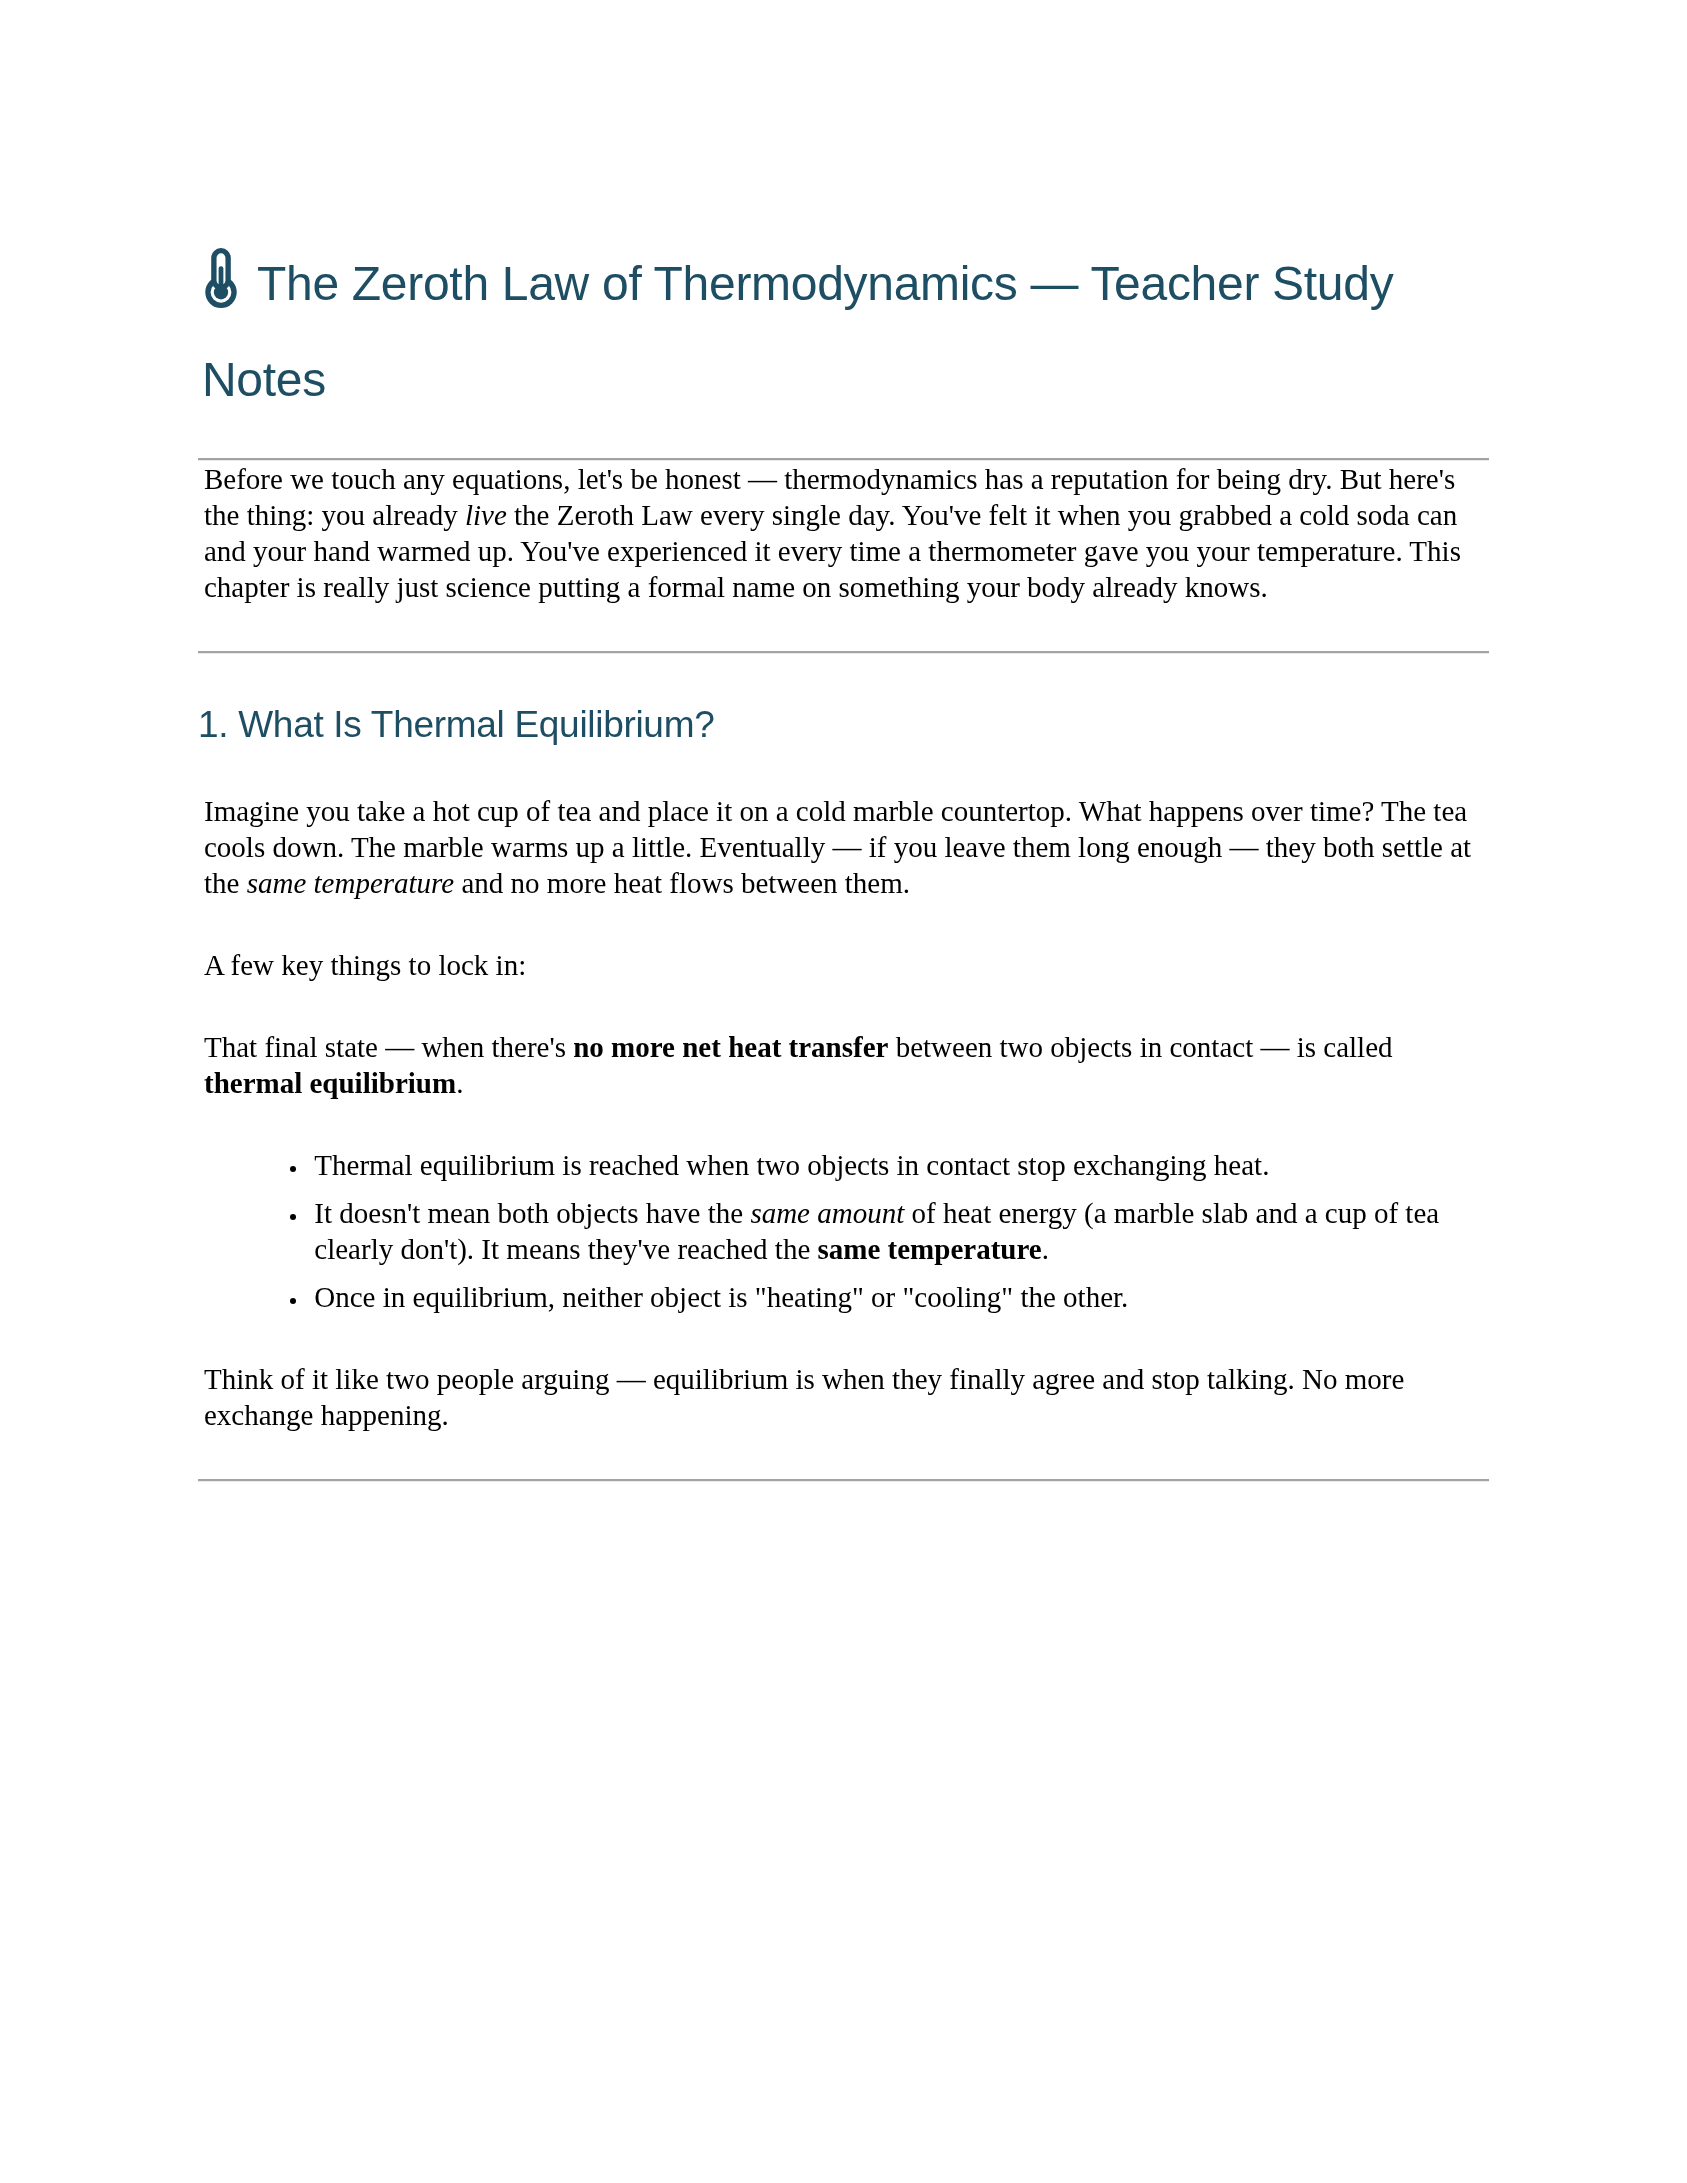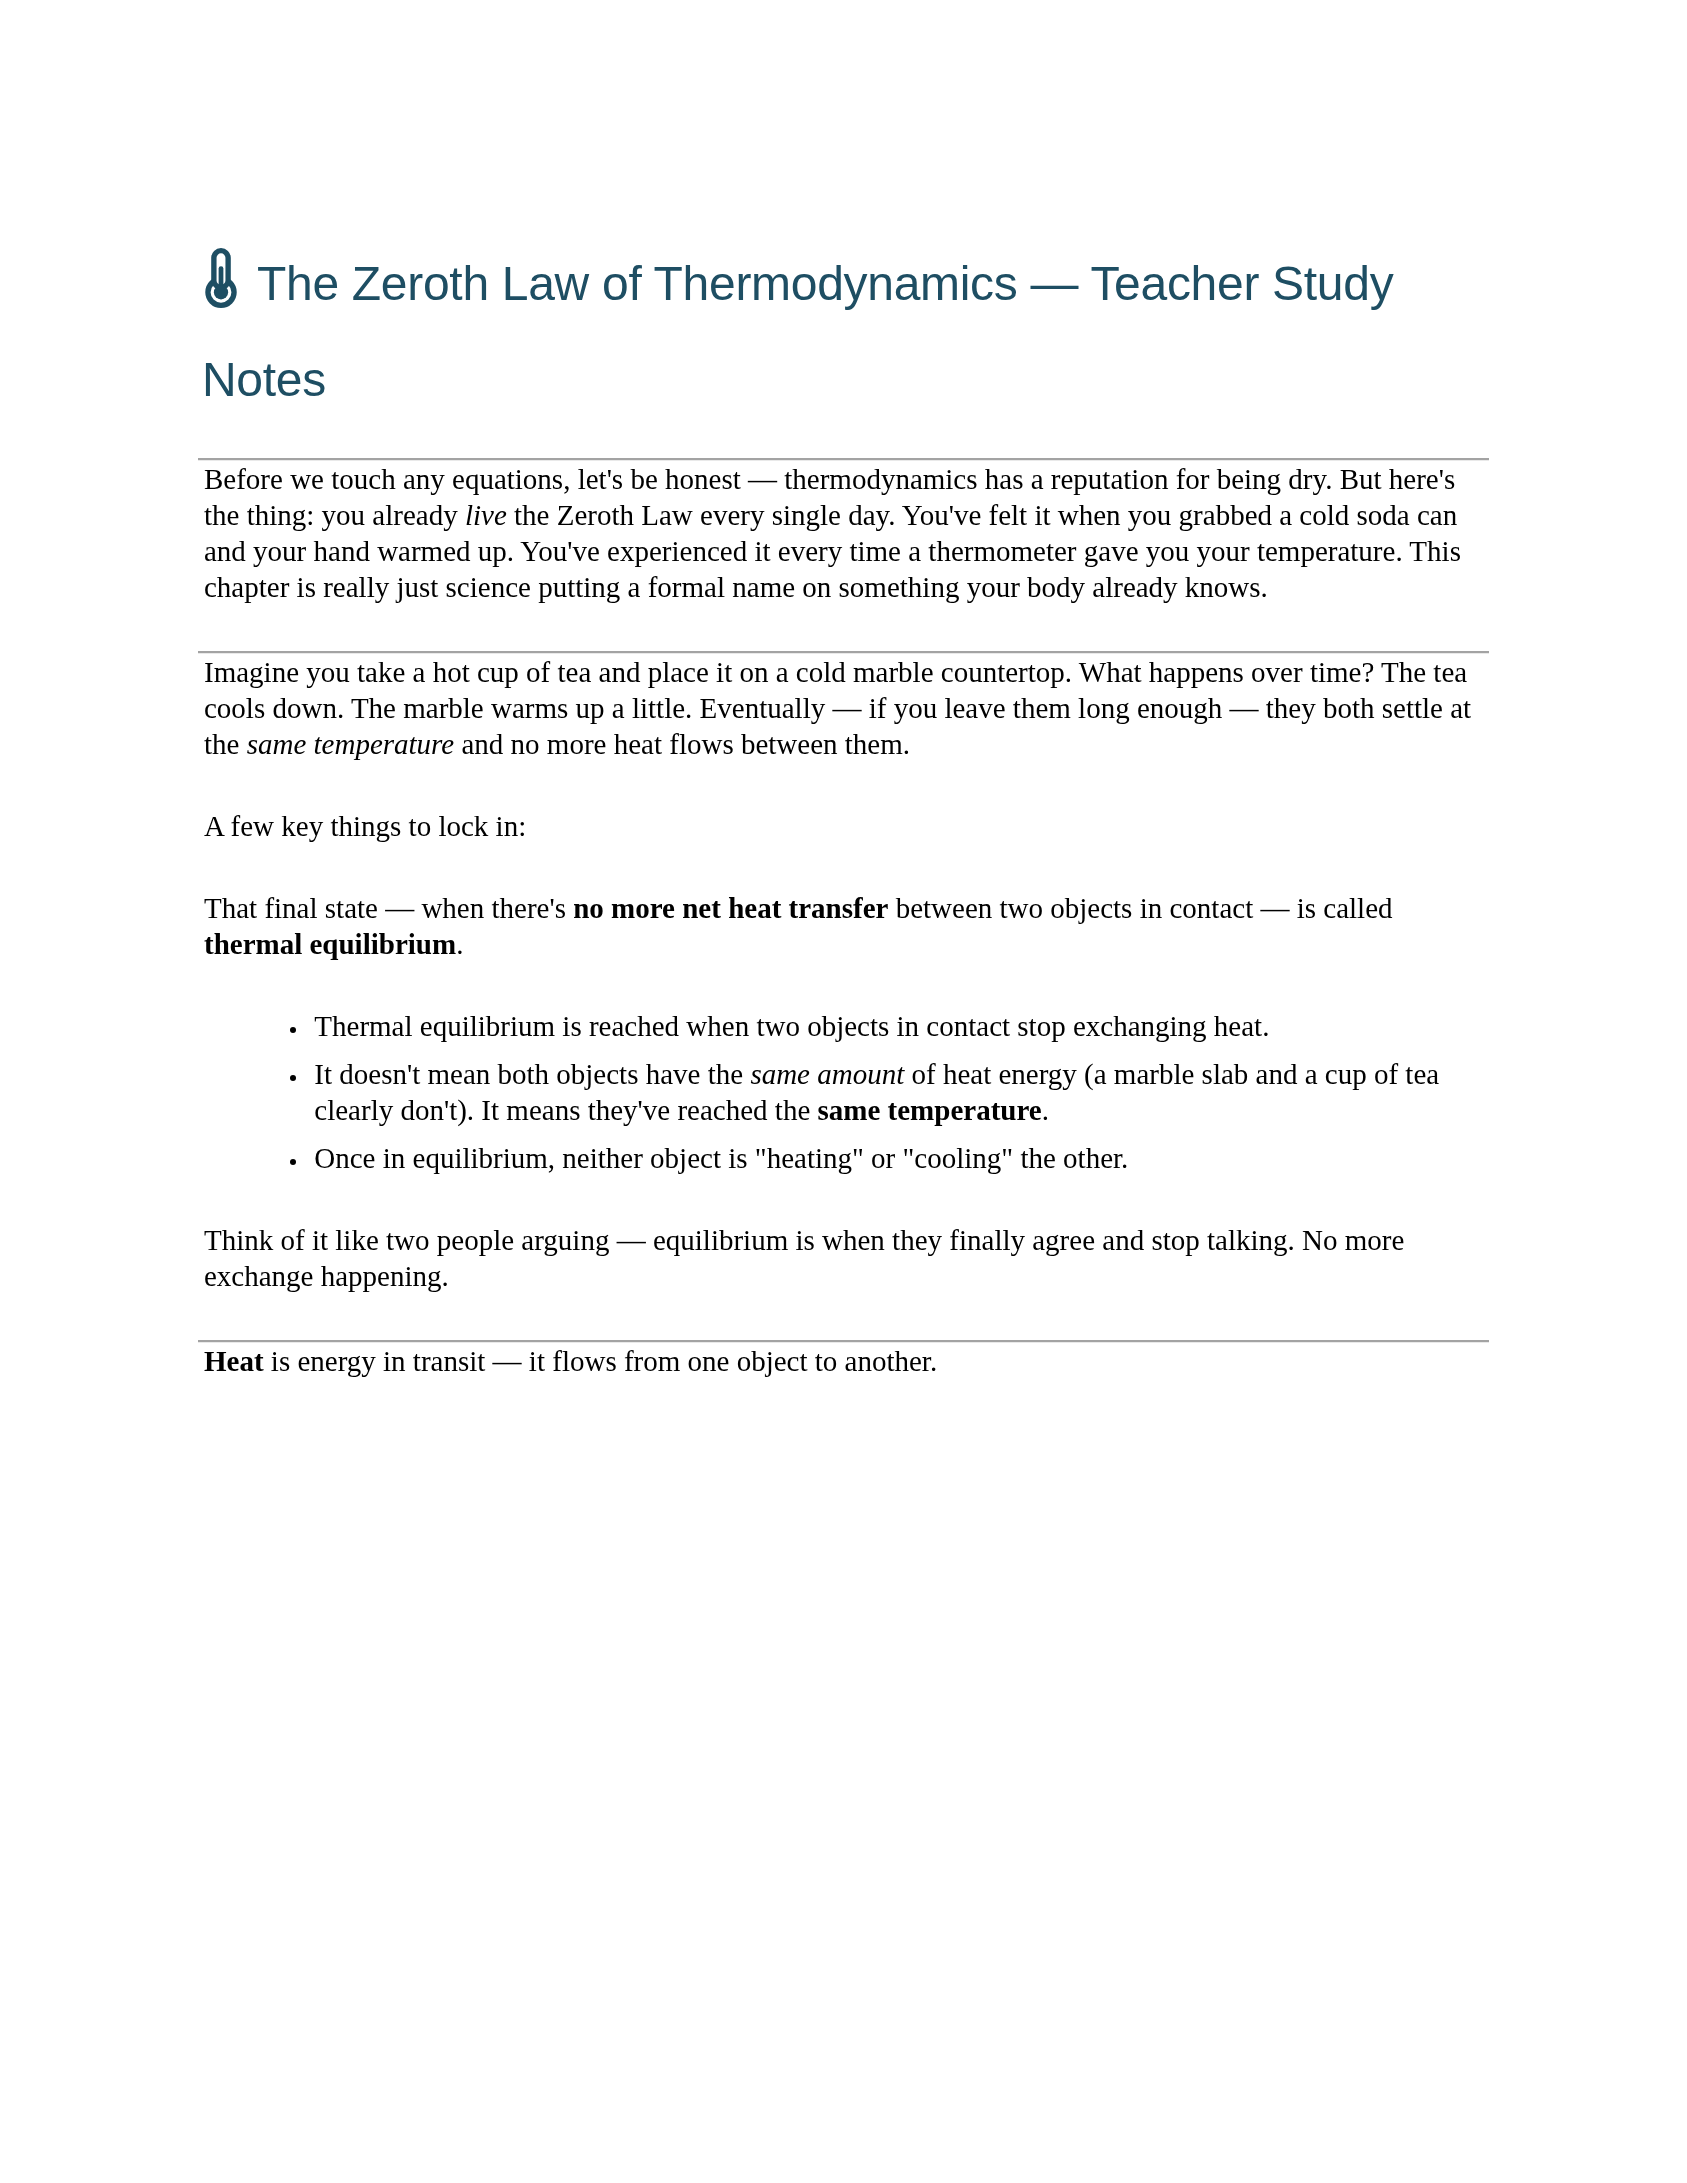--- a/index.html
+++ b/index.html
@@ -89,35 +89,35 @@
           <circle cx="32" cy="74" r="12" fill="currentColor"></circle>
         </svg></span><span class="title-text"><span>The Zeroth Law of Thermodynamics — Teacher Study Notes</span></span></h1>
 
   <hr class="rule">
 
 
   <p class="body-para"><span>Before we touch any equations, let's be honest — thermodynamics has a reputation for being dry. But here's the thing: you already </span><i>live</i><span> the Zeroth Law every single day. You've felt it when you grabbed a cold soda can and your hand warmed up. You've experienced it every time a thermometer gave you your temperature. This chapter is really just science putting a formal name on something your body already knows.</span></p>
 
   <hr class="rule">
 
+  <h2 class="sec-heading"><span>1. What Is Thermal Equilibrium?</span></h2>
 
   <p class="body-para"><span>Imagine you take a hot cup of tea and place it on a cold marble countertop. What happens over time? The tea cools down. The marble warms up a little. Eventually — if you leave them long enough — they both settle at the </span><i>same temperature</i><span> and no more heat flows between them.</span></p>
 
   <p class="body-para"><span>A few key things to lock in:</span></p>
 
   <p class="body-para"><span>That final state — when there's </span><b>no more net heat transfer</b><span> between two objects in contact — is called </span><b>thermal equilibrium</b><span>.</span></p>
 
   <ul class="bullet-list">
     <li><span>Thermal equilibrium is reached when two objects in contact stop exchanging heat.</span></li>
     <li><span>It doesn't mean both objects have the </span><i>same amount</i><span> of heat energy (a marble slab and a cup of tea clearly don't). It means they've reached the </span><b>same temperature</b><span>.</span></li>
     <li><span>Once in equilibrium, neither object is "heating" or "cooling" the other.</span></li>
   </ul>
 
   <p class="body-para"><span>Think of it like two people arguing — equilibrium is when they finally agree and stop talking. No more exchange happening.</span></p>
 
   <hr class="rule">
 
 
 
-  <p class="body-para"><b>Heat</b><span> is energy in transit — it flows from one object to another.</span></p>
 
 </div>
 
 
 </body></html>

